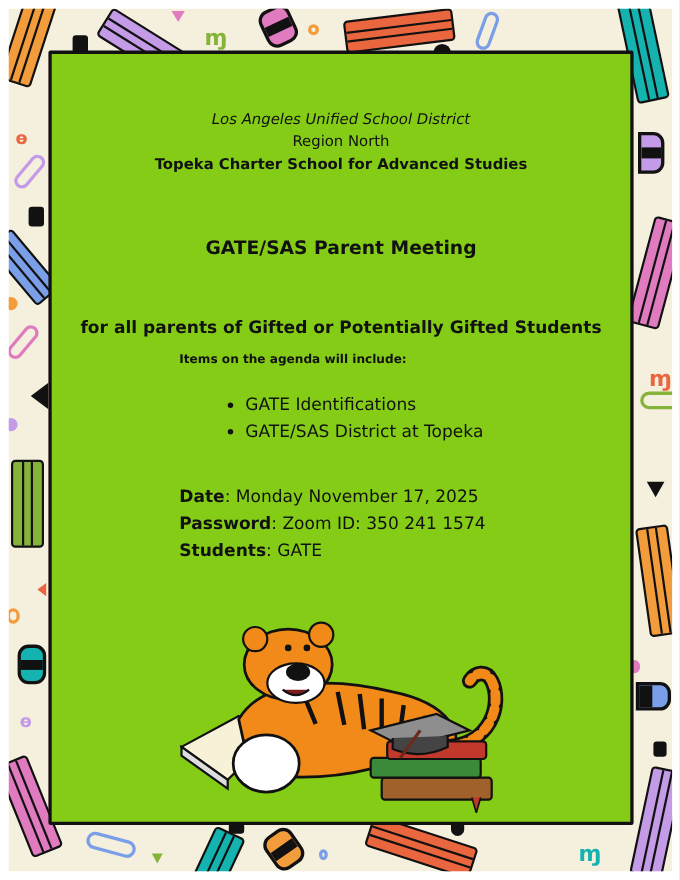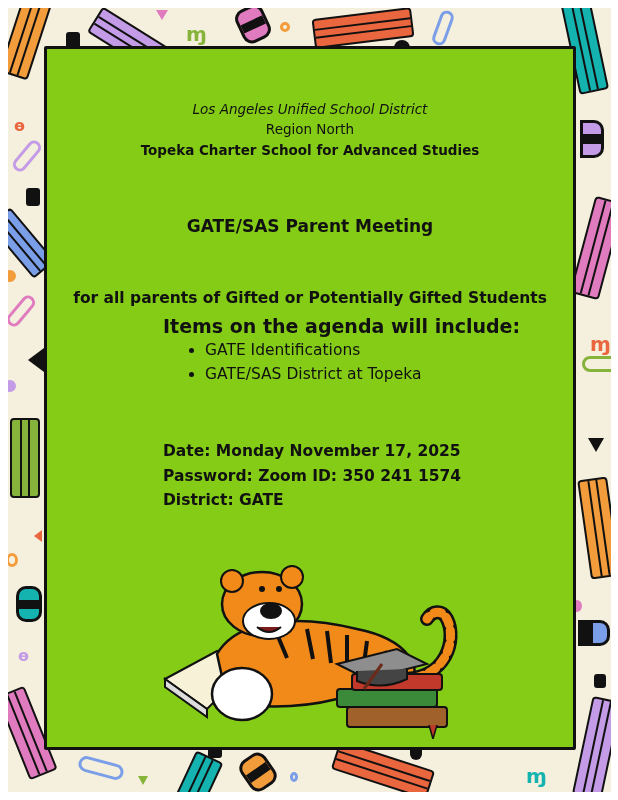--- a/index.html
+++ b/index.html
@@ -17,25 +17,25 @@
   .squig { position:absolute; font-size:20px; font-weight:bold; line-height:1; }
   .tri { position:absolute; width:0; height:0; }
 
   .content { position:absolute; left:0; top:0; width:100%; height:100%; }
   .hdr { position:absolute; left:0; width:100%; text-align:center; font-size:13.5px; line-height:20px; }
   .italic { font-style:italic; }
   .bold { font-weight:bold; }
   .title { position:absolute; left:0; width:100%; top:166px; text-align:center; font-size:17px; font-weight:bold; line-height:23px; }
   .subtitle { position:absolute; left:0; width:100%; top:190px; text-align:center; font-size:15.5px; font-weight:bold; line-height:22px;margin-top:48px; }
   .agenda { position:absolute; left:116px; top:266px; font-size:15.5px; line-height:23px; }
-  .agenda h3 { margin:0; font-size:19px; font-weight:bold; }
-  .agenda ul { margin:0; padding-left:42px; }
+  .agenda h3 { margin:0; font-size:11px; font-weight:bold; }
+  .agenda ul { margin:18px; padding-left:42px; }
   .agenda li { font-size:15.5px; line-height:24px; }
   .details { position:absolute; left:116px; top:390px; font-size:15.5px; line-height:24.5px; }
-  .details .row { white-space:pre;font-weight:bold; }
+  .details .row { white-space:pre; }
   .tiger { position:absolute; left:110px; top:510px; width:330px; height:180px; }
 </style>
 </head>
 <body>
 
 <div class="frame">
 
   <div class="pencil" style="left:4px;top:-20px;width:30px;height:90px;background:#f39c3c;transform:rotate(18deg);"></div>
   <div class="blk" style="left:58px;top:24px;width:14px;height:18px;"></div>
   <div class="pencil" style="left:110px;top:-10px;width:30px;height:90px;background:#c39be6;transform:rotate(-58deg);"></div>
@@ -107,21 +107,21 @@
         <h3>Items on the agenda will include:</h3>
         <ul>
           <li>GATE Identifications</li>
           <li>GATE/SAS District at Topeka</li>
         </ul>
       </div>
 
       <div class="details">
         <div class="row"><b>Date</b><span>: Monday November 17, 2025</span></div>
         <div class="row"><b>Password</b><span>: Zoom ID: 350 241 1574</span></div>
-        <div class="row"><b>District</b><span>: GATE</span></div>
+        <div class="row"><b>Students</b><span>: GATE</span></div>
       </div>
 
       <svg class="tiger" viewBox="0 0 330 180">
 
         <polygon points="8,120 60,92 90,110 50,150" fill="#f7f1d7" stroke="#111" stroke-width="2"></polygon>
         <polygon points="8,120 50,150 50,158 8,128" fill="#ddd" stroke="#111" stroke-width="2"></polygon>
 
         <path d="M60,95 C80,60 140,55 200,70 C250,80 270,110 250,130 L180,140 C140,150 90,150 70,140 Z" fill="#f28a1a" stroke="#111" stroke-width="2.5"></path>
 
         <path d="M150,70 l6,30 M170,72 l4,32 M190,76 l0,32 M210,82 l-4,30 M230,92 l-8,26 M120,75 l10,24" stroke="#111" stroke-width="4" fill="none"></path>

